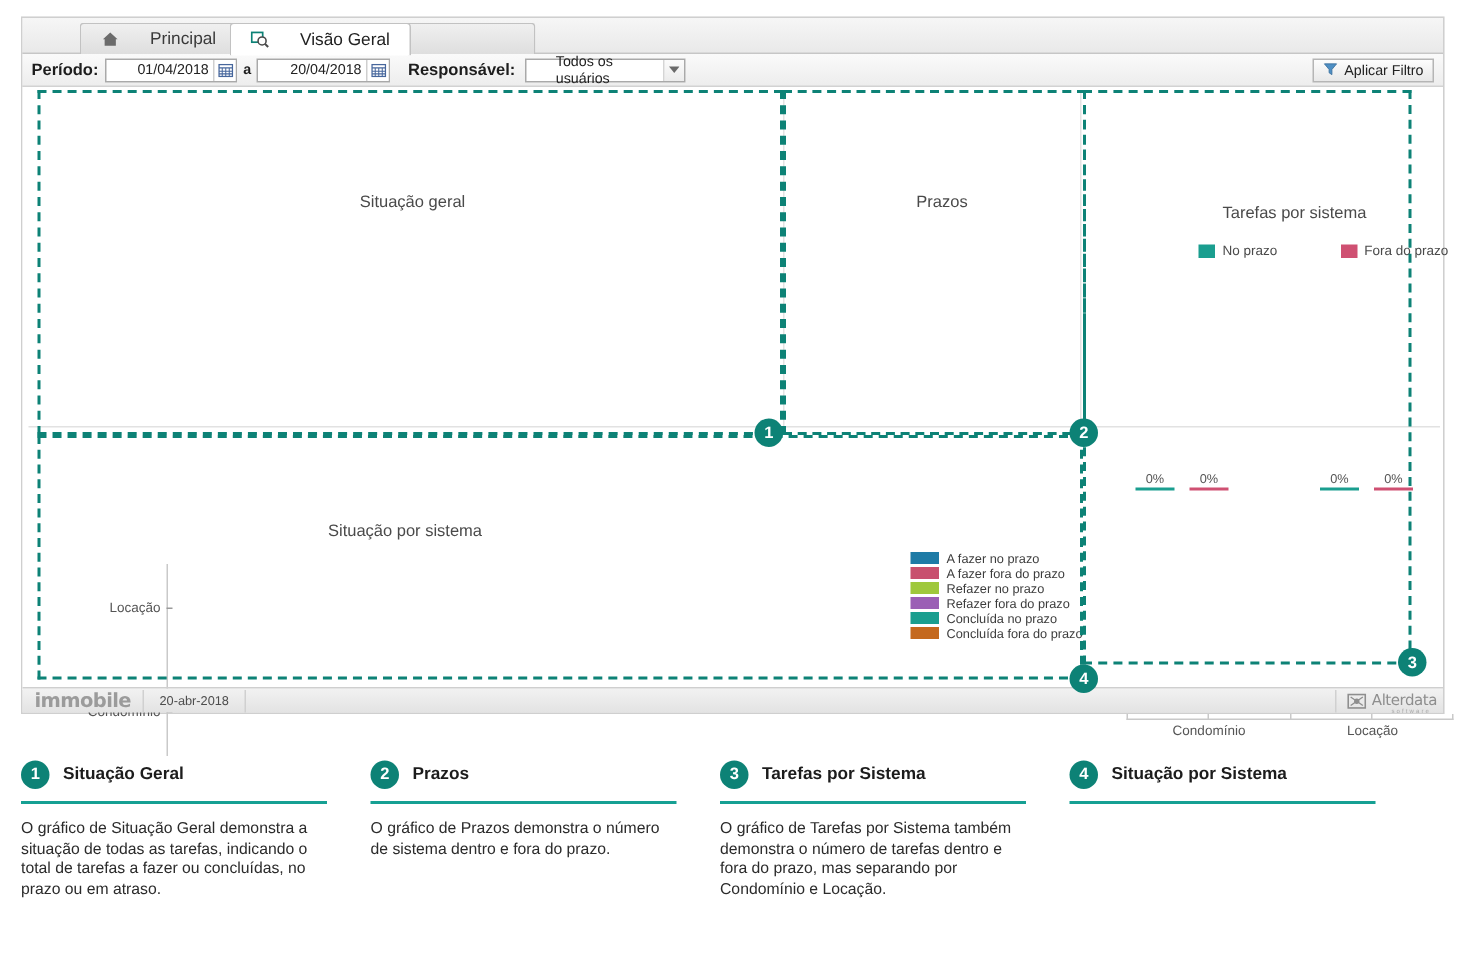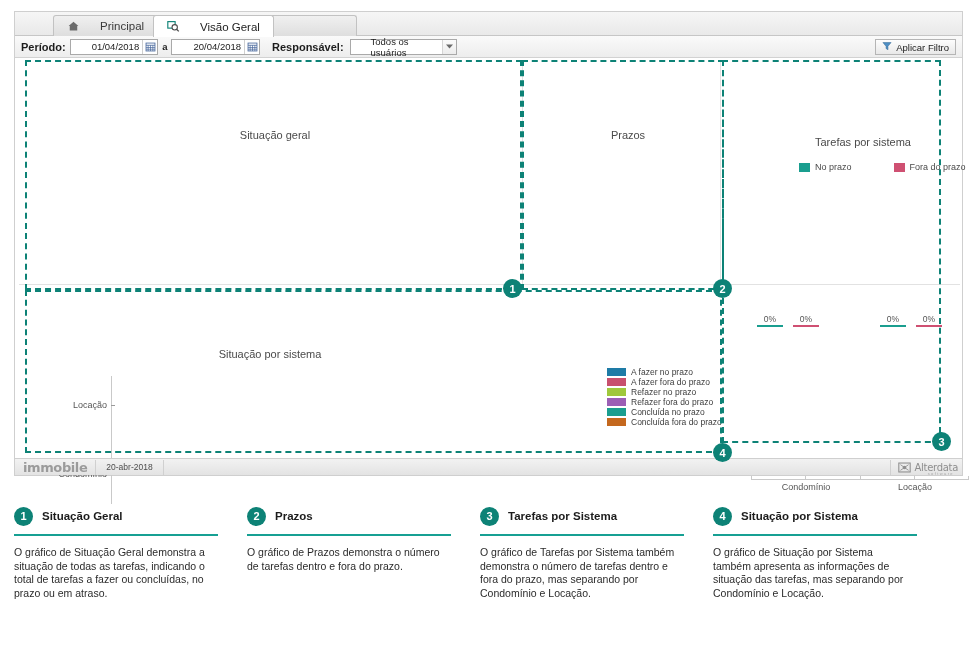--- a/index.html
+++ b/index.html
@@ -482,33 +482,32 @@
     <div class="card-rule"></div>
     <div class="card-body">O gráfico de Situação Geral demonstra a situação de todas as tarefas, indicando o total de tarefas a fazer ou concluídas, no prazo ou em atraso.</div>
   </div>
 
   <div class="card">
     <div class="card-head">
       <span class="card-badge">2</span>
       <span class="card-title">Prazos</span>
     </div>
     <div class="card-rule"></div>
-    <div class="card-body">O gráfico de Prazos demonstra o número de tarefas dentro e fora do prazo.</div>
+    <div class="card-body">O gráfico de Prazos demonstra o número de sistema dentro e fora do prazo.</div>
   </div>
 
   <div class="card">
     <div class="card-head">
       <span class="card-badge">3</span>
       <span class="card-title">Tarefas por Sistema</span>
     </div>
     <div class="card-rule"></div>
     <div class="card-body">O gráfico de Tarefas por Sistema também demonstra o número de tarefas dentro e fora do prazo, mas separando por Condomínio e Locação.</div>
   </div>
 
   <div class="card">
     <div class="card-head">
       <span class="card-badge">4</span>
       <span class="card-title">Situação por Sistema</span>
     </div>
     <div class="card-rule"></div>
-    <div class="card-body">O gráfico de Situação por Sistema também apresenta as informações de situação das tarefas, mas separando por Condomínio e Locação.</div>
   </div>
 </div>
 
 </body></html>

